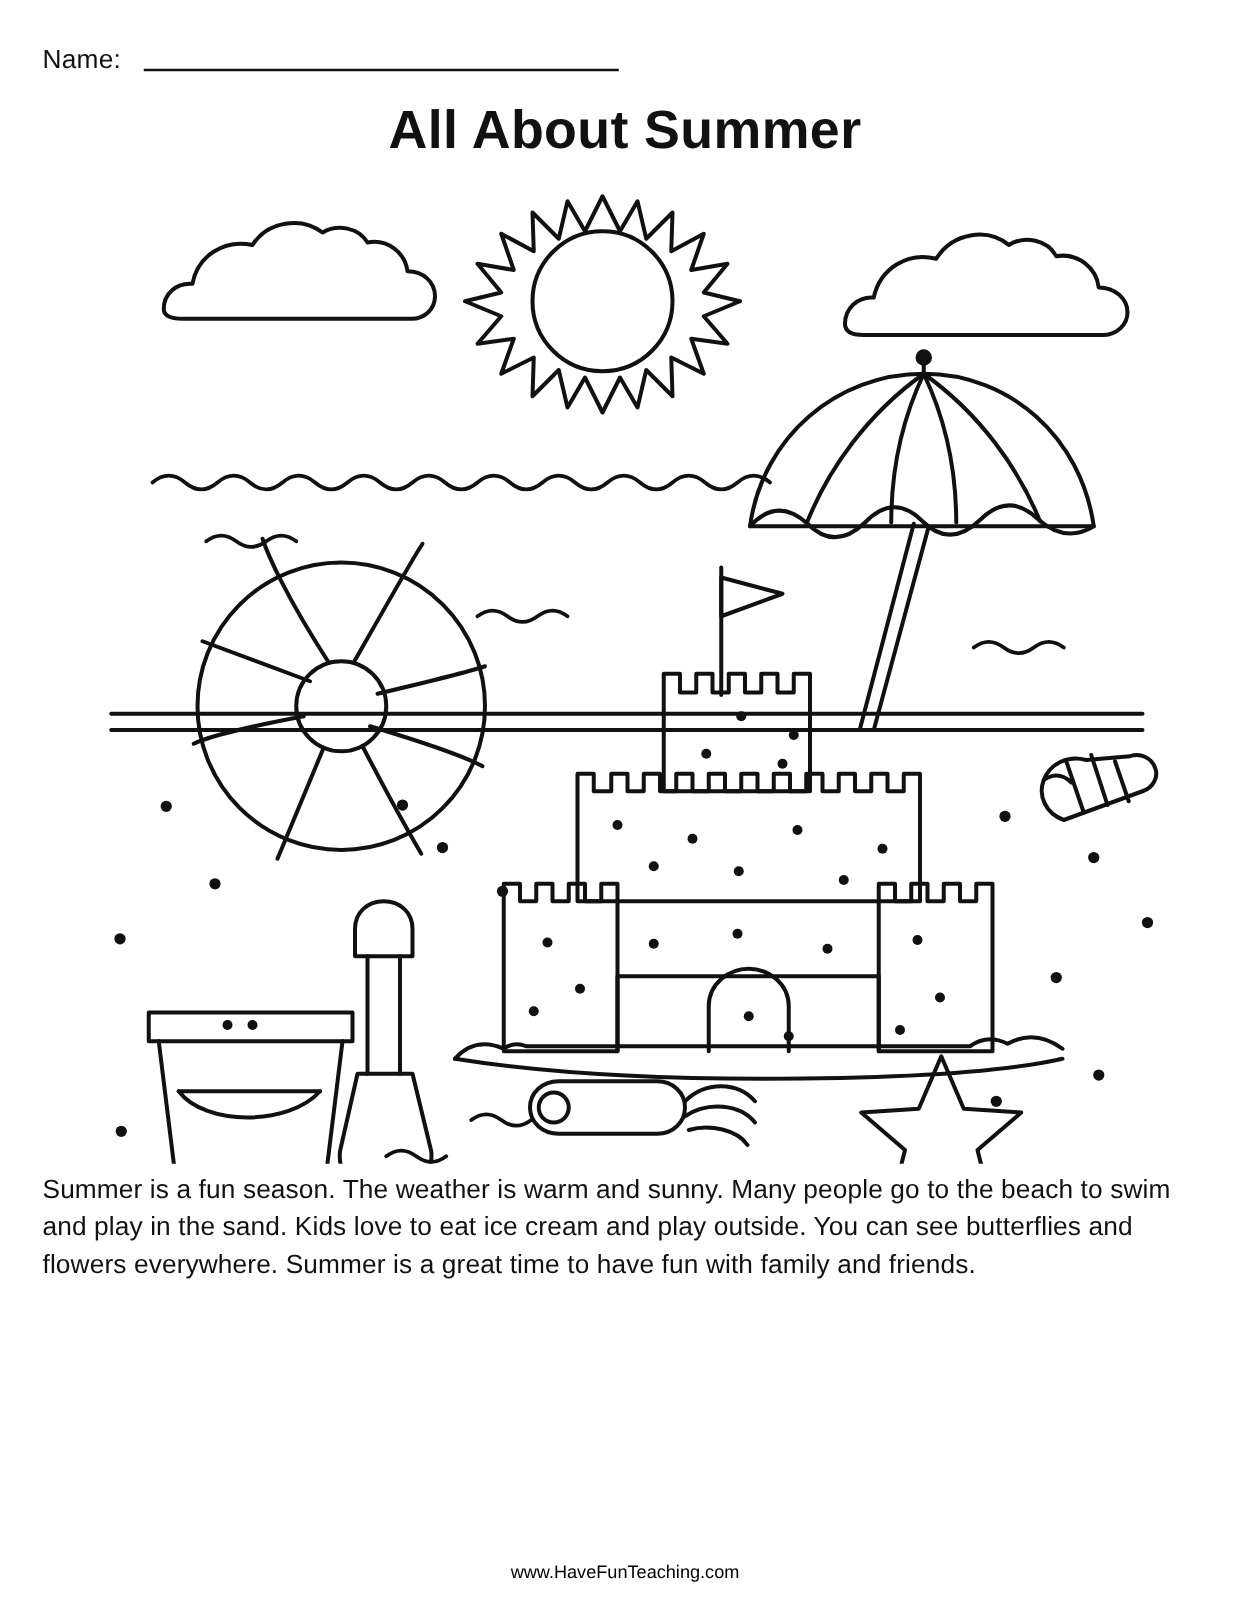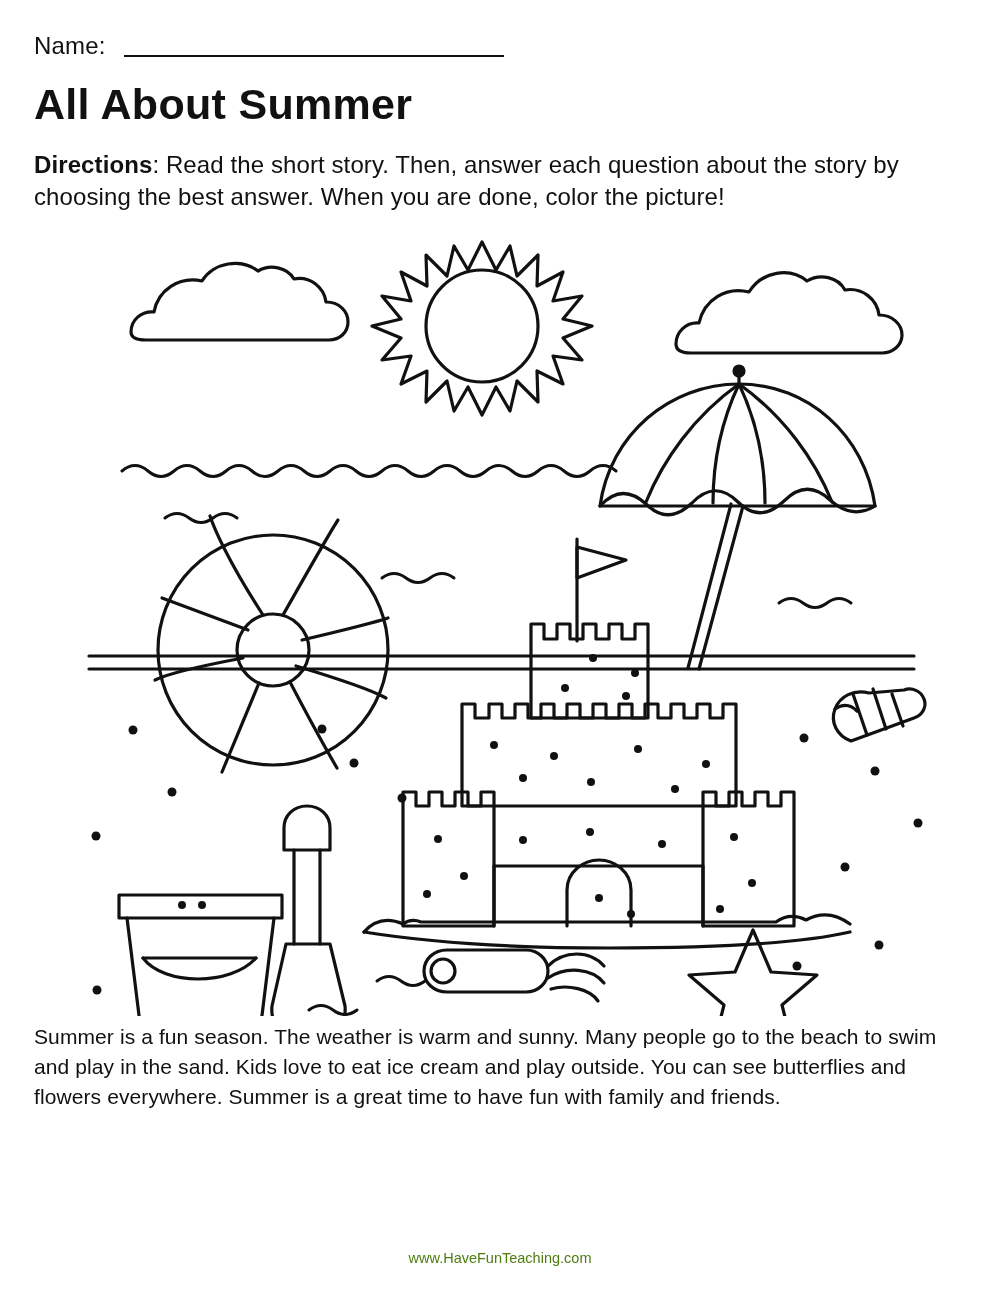--- a/index.html
+++ b/index.html
@@ -23,36 +23,36 @@
     padding: 0 34px;
   }
   
   .name-row {
     display: flex;
     align-items: flex-end;
     padding-top: 26px;
     height: 34px;
   }
   .name-label {
-    font-size: 24px;
+    font-size: 21px;
     letter-spacing: 0.2px;
     color: #111;
     line-height: 1;
     padding-bottom: 2px;
   }
   .name-rule {
     flex: 0 0 380px;
     margin-left: 18px;
     border-bottom: 2px solid #111;
     height: 1px;
     margin-bottom: 3px;
   }
   
   .title {
-    text-align: left;
+    text-align: center;
     font-size: 43px;
     font-weight: bold;
     letter-spacing: 0.3px;
     margin-top: 22px;
     line-height: 1.05;
   }
   
   .directions {
     margin-top: 22px;
     font-size: 24px;
@@ -82,38 +82,35 @@
     letter-spacing: 0.1px;
   }
   
   .footer {
     position: absolute;
     left: 0;
     right: 0;
     bottom: 28px;
     text-align: center;
     font-size: 14.5px;
-    color: #4d7c0f;
+    color: #000000;
   }
 </style>
 </head>
 <body>
 
 <div class="page">
 
   <div class="name-row">
     <span class="name-label">Name:</span>
     <span class="name-rule"></span>
   </div>
 
   <div class="title">All About Summer</div>
 
-  <div class="directions">
-    <b>Directions</b><span>: Read the short story. Then, answer each question about the story by choosing the best answer. When you are done, color the picture!</span>
-  </div>
 
   <div class="illustration">
     <svg viewBox="0 0 932 790" xmlns="http://www.w3.org/2000/svg" fill="none" stroke="#111111" stroke-width="3.2" stroke-linecap="round" stroke-linejoin="round">
 
       <g>
         <circle cx="448" cy="100" r="56"></circle>
         <path d="M448 16 L462 44 L476 20 L483 50 L504 29 L503 60 L529 46 L519 75 L548 70 L529 93
                  L558 100 L529 112 L548 134 L519 130 L529 158 L503 145 L504 176 L483 155 L476 185
                  L462 161 L448 189 L434 161 L420 185 L413 155 L392 176 L393 145 L367 158 L377 130
                  L348 134 L367 112 L338 100 L367 93 L348 70 L377 75 L367 46 L393 60 L392 29 L413 50

